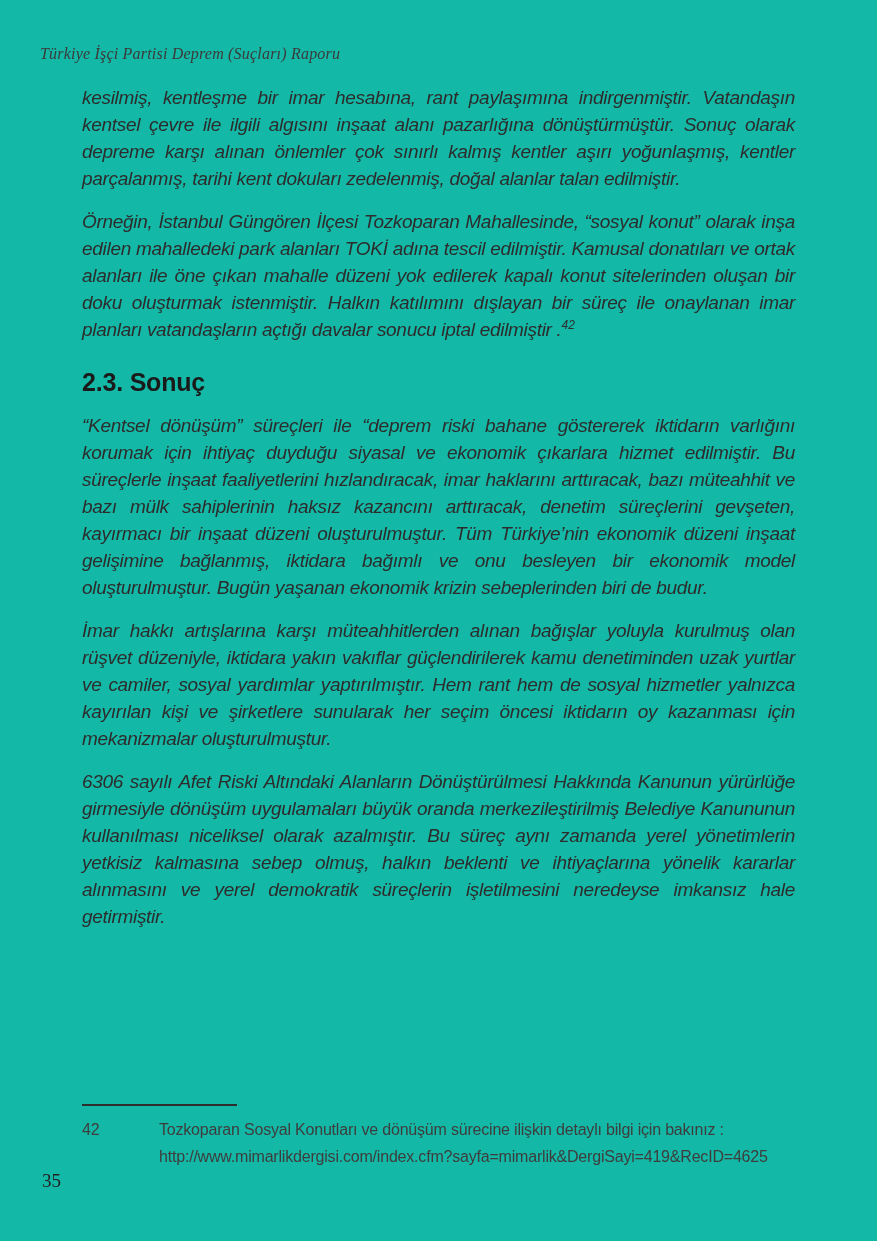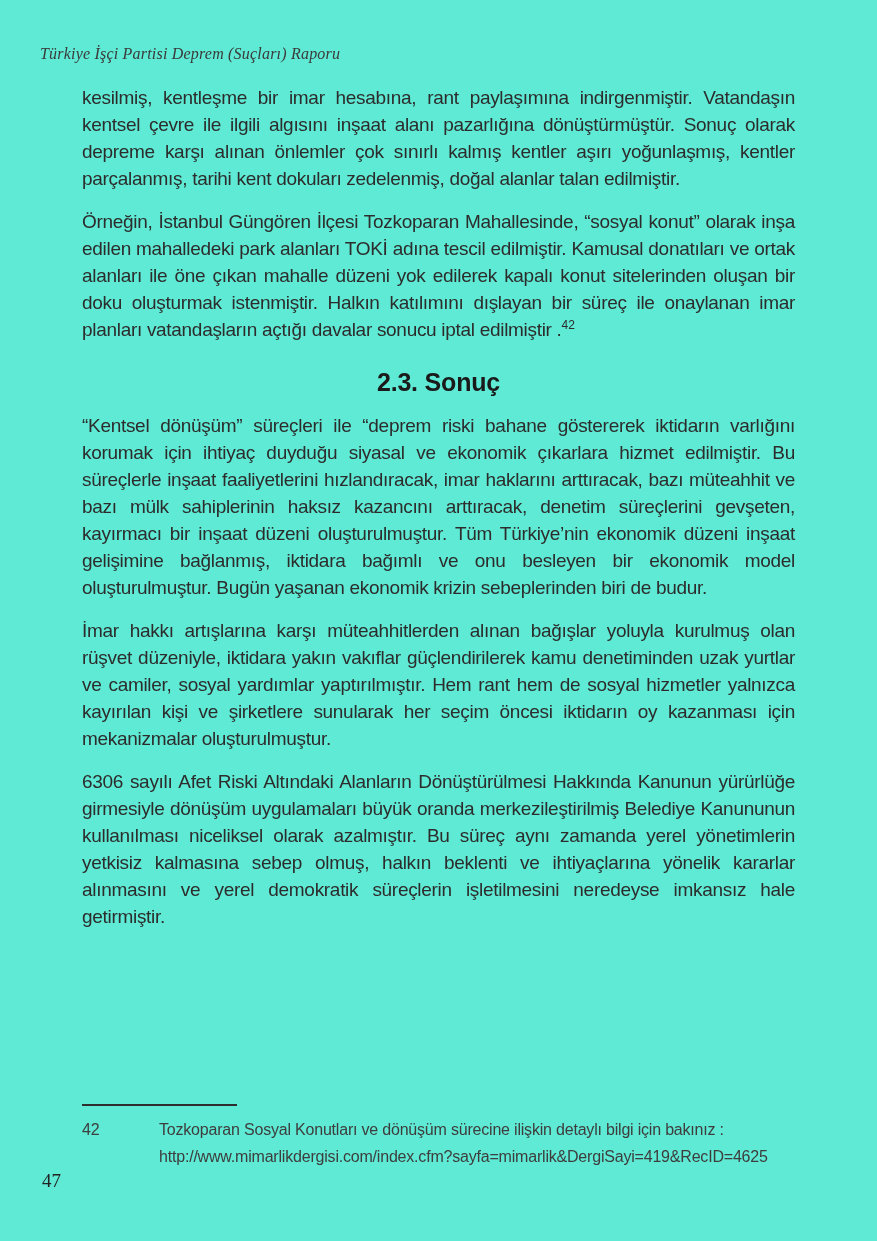--- a/index.html
+++ b/index.html
@@ -4,21 +4,21 @@
 <style>
   html, body {
     margin: 0;
     padding: 0;
     background: #ffffff;
   }
   .page {
     position: relative;
     width: 877px;
     height: 1241px;
-    background: #5eead4;
+    background: #14b8a6;
     overflow: hidden;
     font-family: "Liberation Sans", sans-serif;
   }
   .running-header {
     position: absolute;
     left: 40px;
     top: 45px;
     font-family: "Liberation Serif", serif;
     font-style: italic;
     font-size: 16px;
@@ -33,33 +33,34 @@
     font-size: 19px;
     line-height: 27px;
     color: #2c2c2c;
     text-align: justify;
     letter-spacing: -0.3px;
     hyphens: auto;
     -webkit-hyphens: auto;
   }
   .body-text p {
     margin: 0 0 16px 0;
+    font-style: italic;
   }
   .body-text p:last-child {
     margin-bottom: 12px;
   }
   .section-heading {
     font-family: "Liberation Sans", sans-serif;
     font-weight: 700;
     font-size: 25px;
     line-height: 30px;
     color: #1a1a1a;
     letter-spacing: -0.2px;
     margin: 24px 0 15px 0;
-    text-align: center;
+    text-align: left;
   }
   sup.footnote-ref {
     font-size: 12px;
     line-height: 0;
     vertical-align: super;
     letter-spacing: 0;
   }
   .footnote-area {
     position: absolute;
     left: 82px;
@@ -120,15 +121,15 @@
   </div>
 
   <div class="footnote-area">
     <div class="footnote-rule"></div>
     <div class="footnote">
       <span class="fn-number">42</span>
       <span class="fn-text">Tozkoparan Sosyal Konutları ve dönüşüm sürecine ilişkin detaylı bilgi için bakınız : http://www.mimarlikdergisi.com/index.cfm?sayfa=mimarlik&amp;DergiSayi=419&amp;RecID=4625</span>
     </div>
   </div>
 
-  <div class="page-number">47</div>
+  <div class="page-number">35</div>
 
 </div>
 
 </body></html>

